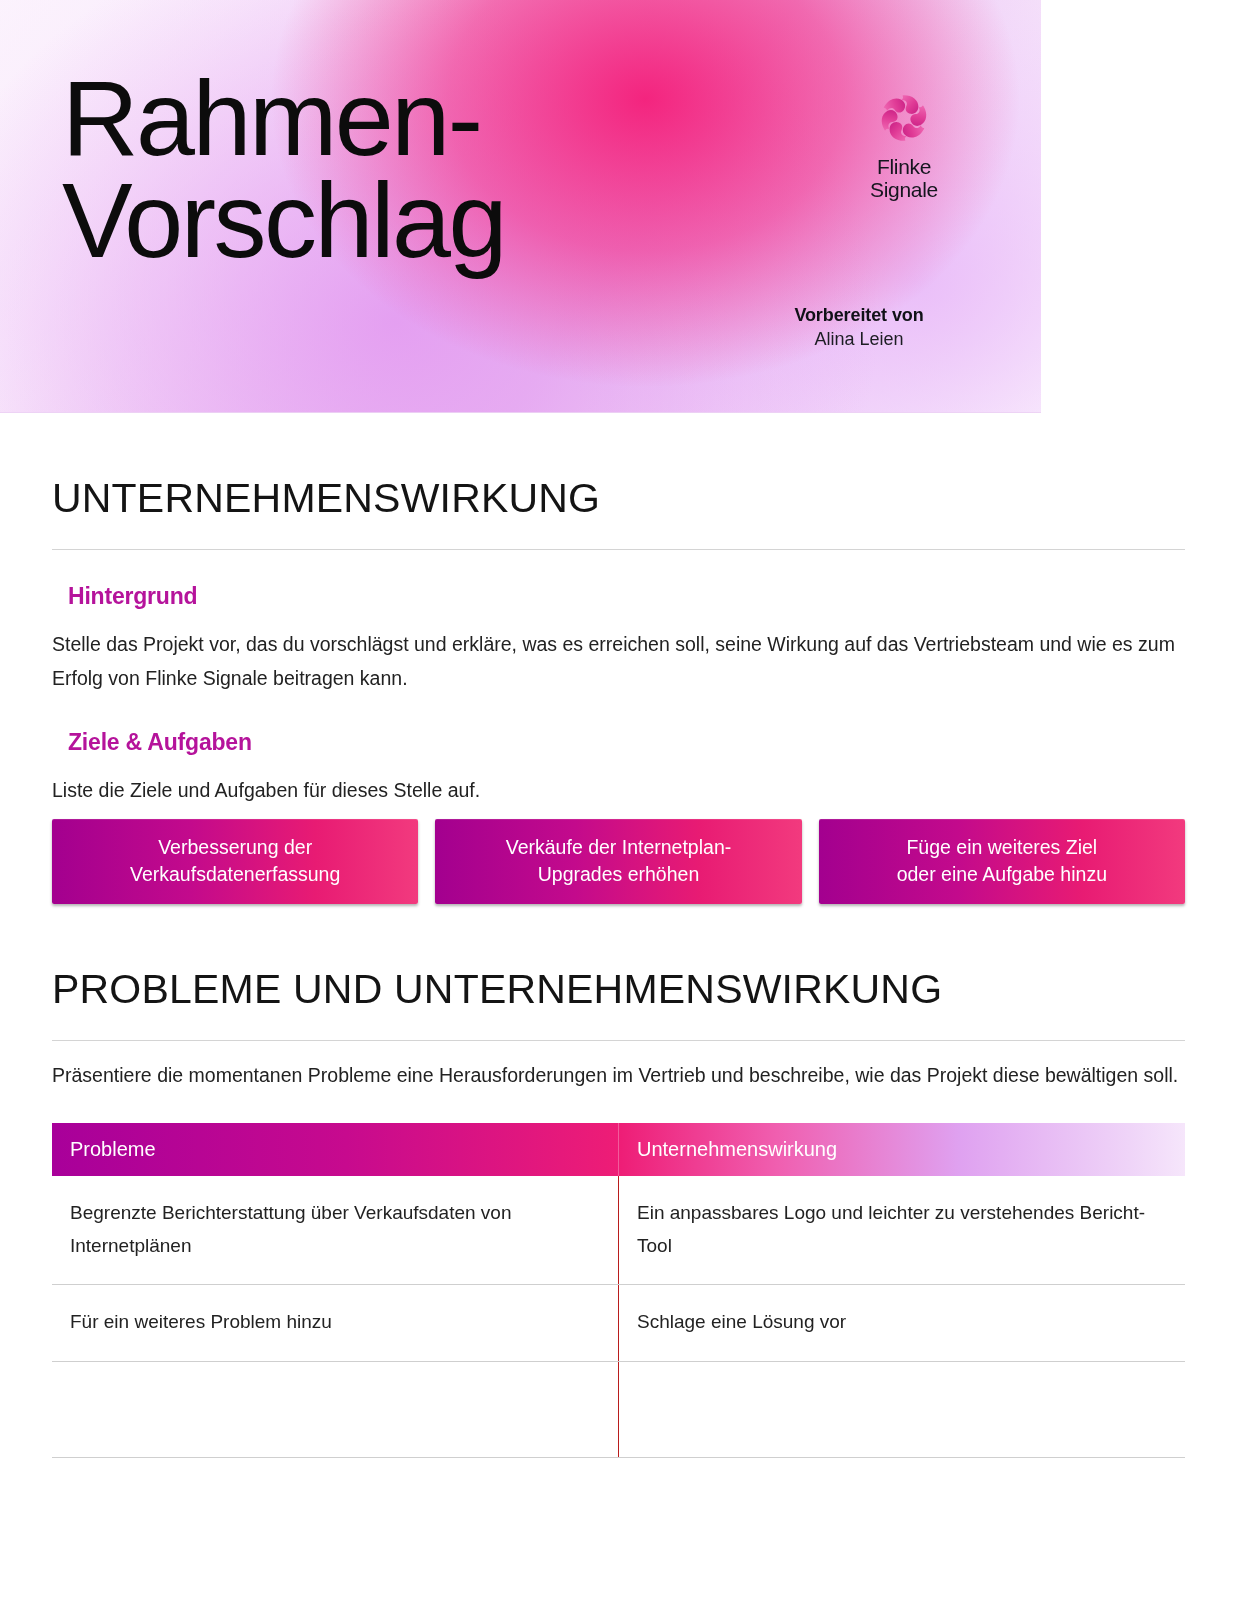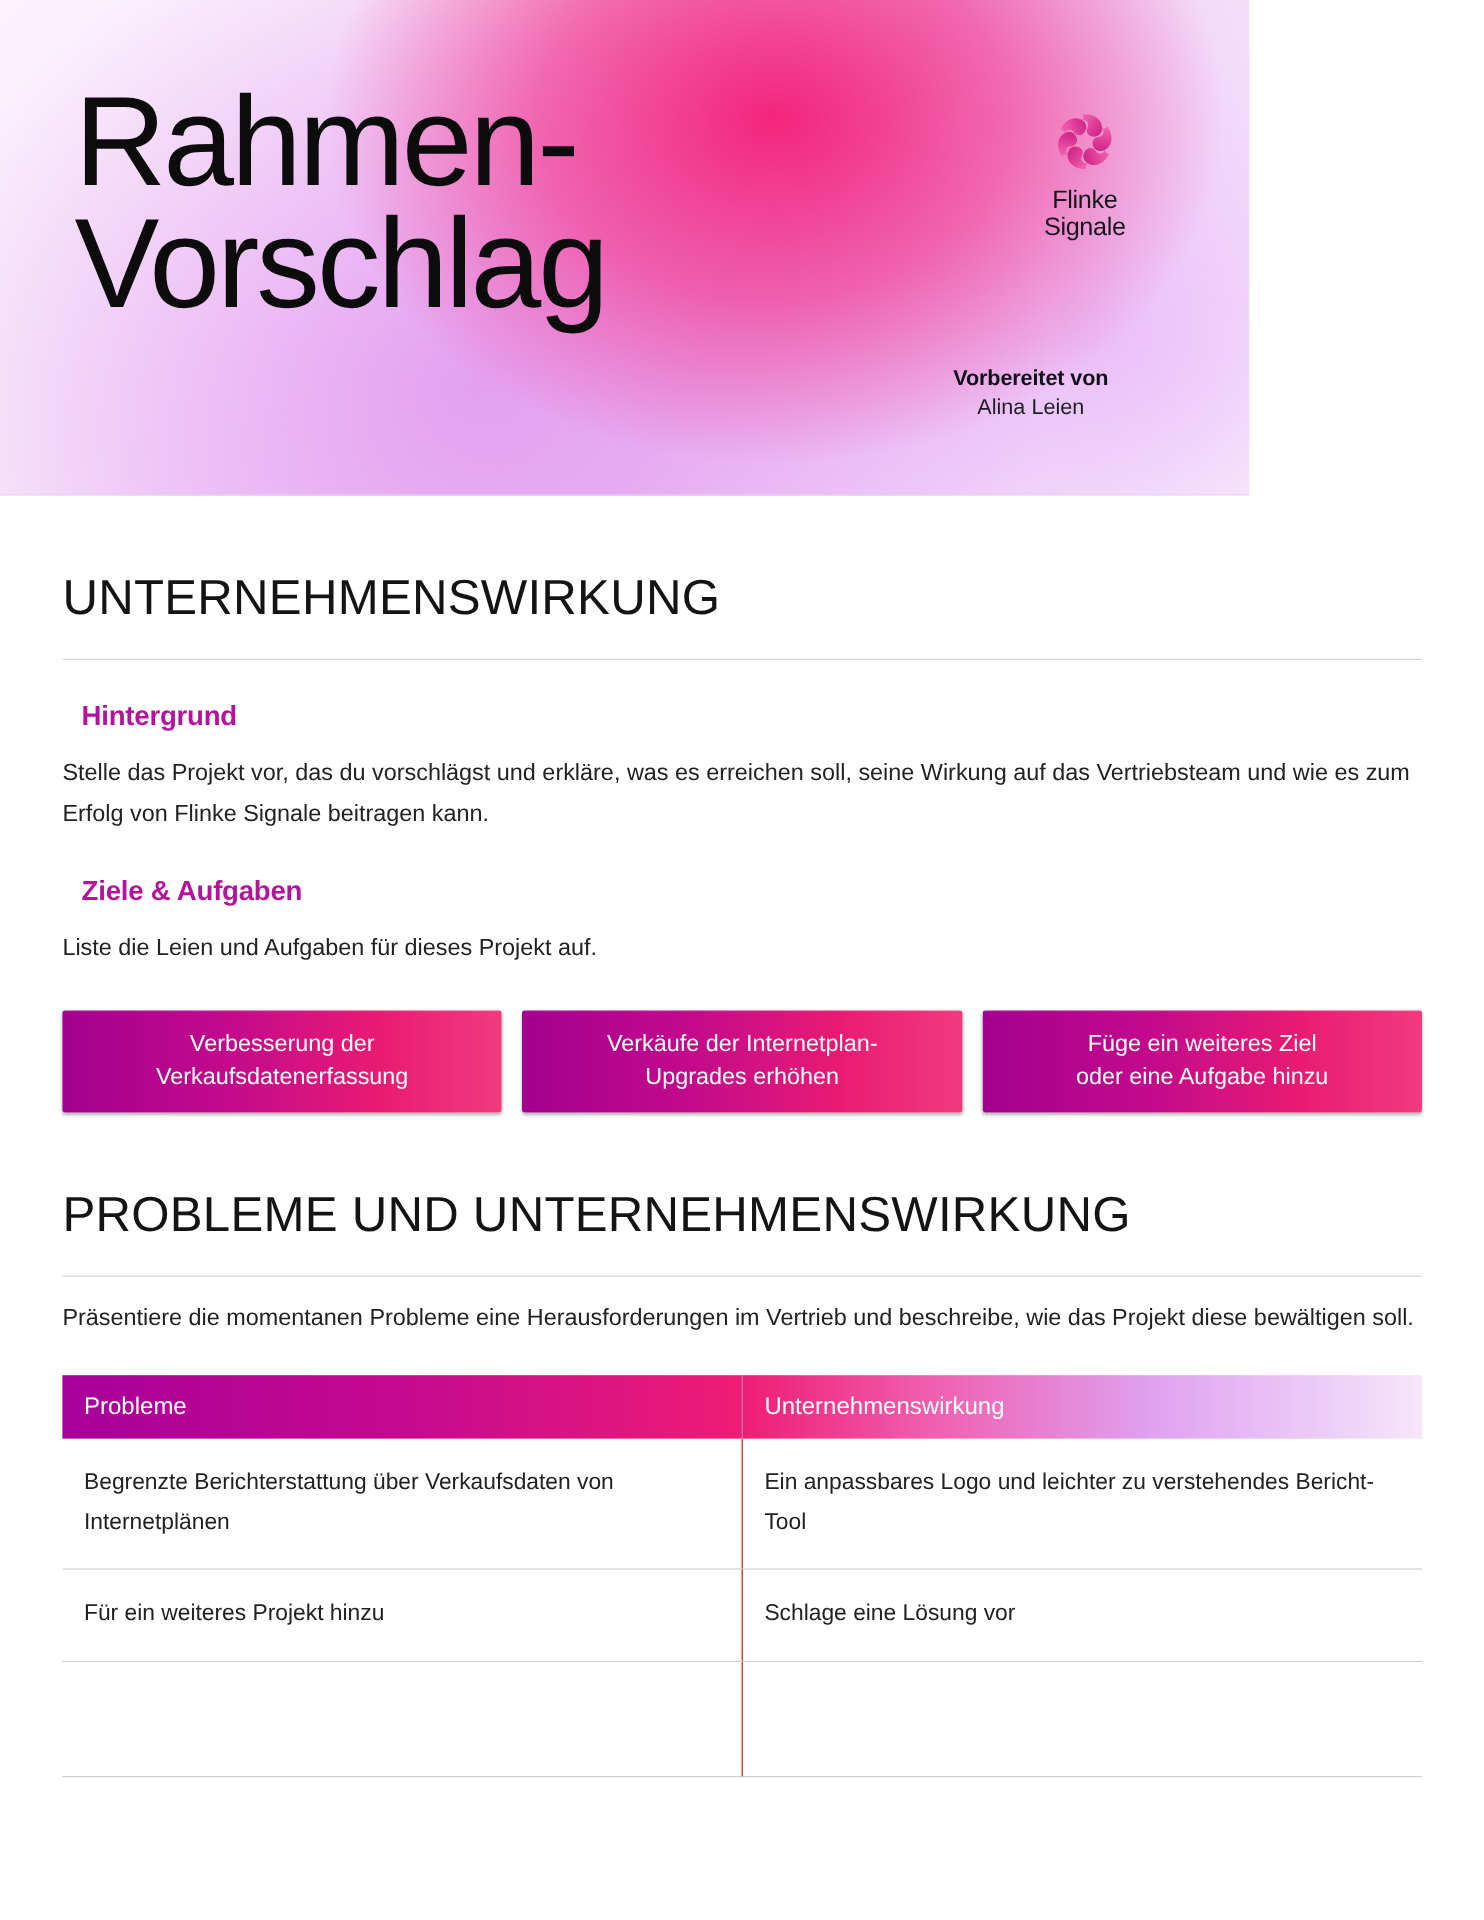--- a/index.html
+++ b/index.html
@@ -126,21 +126,21 @@
     line-height: 1.74;
     color: #222222;
     margin: 18px 0 0 0;
     max-width: 1130px;
   }
 
   
   .goal-cards {
     display: flex;
     gap: 17px;
-    margin-top: 34px;
+    margin-top: 11px;
     border-radius: 16px;
   }
   .goal-card {
     flex: 1 1 0;
     min-height: 85px;
     border-radius: 2px;
     display: flex;
     align-items: center;
     justify-content: center;
     text-align: center;
@@ -239,21 +239,21 @@
 <div class="page-body">
 
   <div>
     <h1 class="section-title">UNTERNEHMENSWIRKUNG</h1>
     <div class="section-rule"></div>
 
     <h2 class="sub-heading">Hintergrund</h2>
     <p class="body-text">Stelle das Projekt vor, das du vorschlägst und erkläre, was es erreichen soll, seine Wirkung auf das Vertriebsteam und wie es zum Erfolg von Flinke Signale beitragen kann.</p>
 
     <h2 class="sub-heading magenta2">Ziele &amp; Aufgaben</h2>
-    <p class="body-text">Liste die Leien und Aufgaben für dieses Projekt auf.</p>
+    <p class="body-text">Liste die Ziele und Aufgaben für dieses Stelle auf.</p>
 
     <div class="goal-cards">
       <div class="goal-card">Verbesserung der
 Verkaufsdatenerfassung</div>
       <div class="goal-card">Verkäufe der Internetplan-
 Upgrades erhöhen</div>
       <div class="goal-card">Füge ein weiteres Ziel
 oder eine Aufgabe hinzu</div>
     </div>
   </div>
@@ -274,21 +274,21 @@
           <th>Probleme</th>
           <th>Unternehmenswirkung</th>
         </tr>
       </thead>
       <tbody>
         <tr>
           <td>Begrenzte Berichterstattung über Verkaufsdaten von Internetplänen</td>
           <td>Ein anpassbares Logo und leichter zu verstehendes Bericht-Tool</td>
         </tr>
         <tr>
-          <td>Für ein weiteres Projekt hinzu</td>
+          <td>Für ein weiteres Problem hinzu</td>
           <td>Schlage eine Lösung vor</td>
         </tr>
         <tr class="empty-row">
           <td></td>
           <td></td>
         </tr>
       </tbody>
     </table>
   </div>
 

